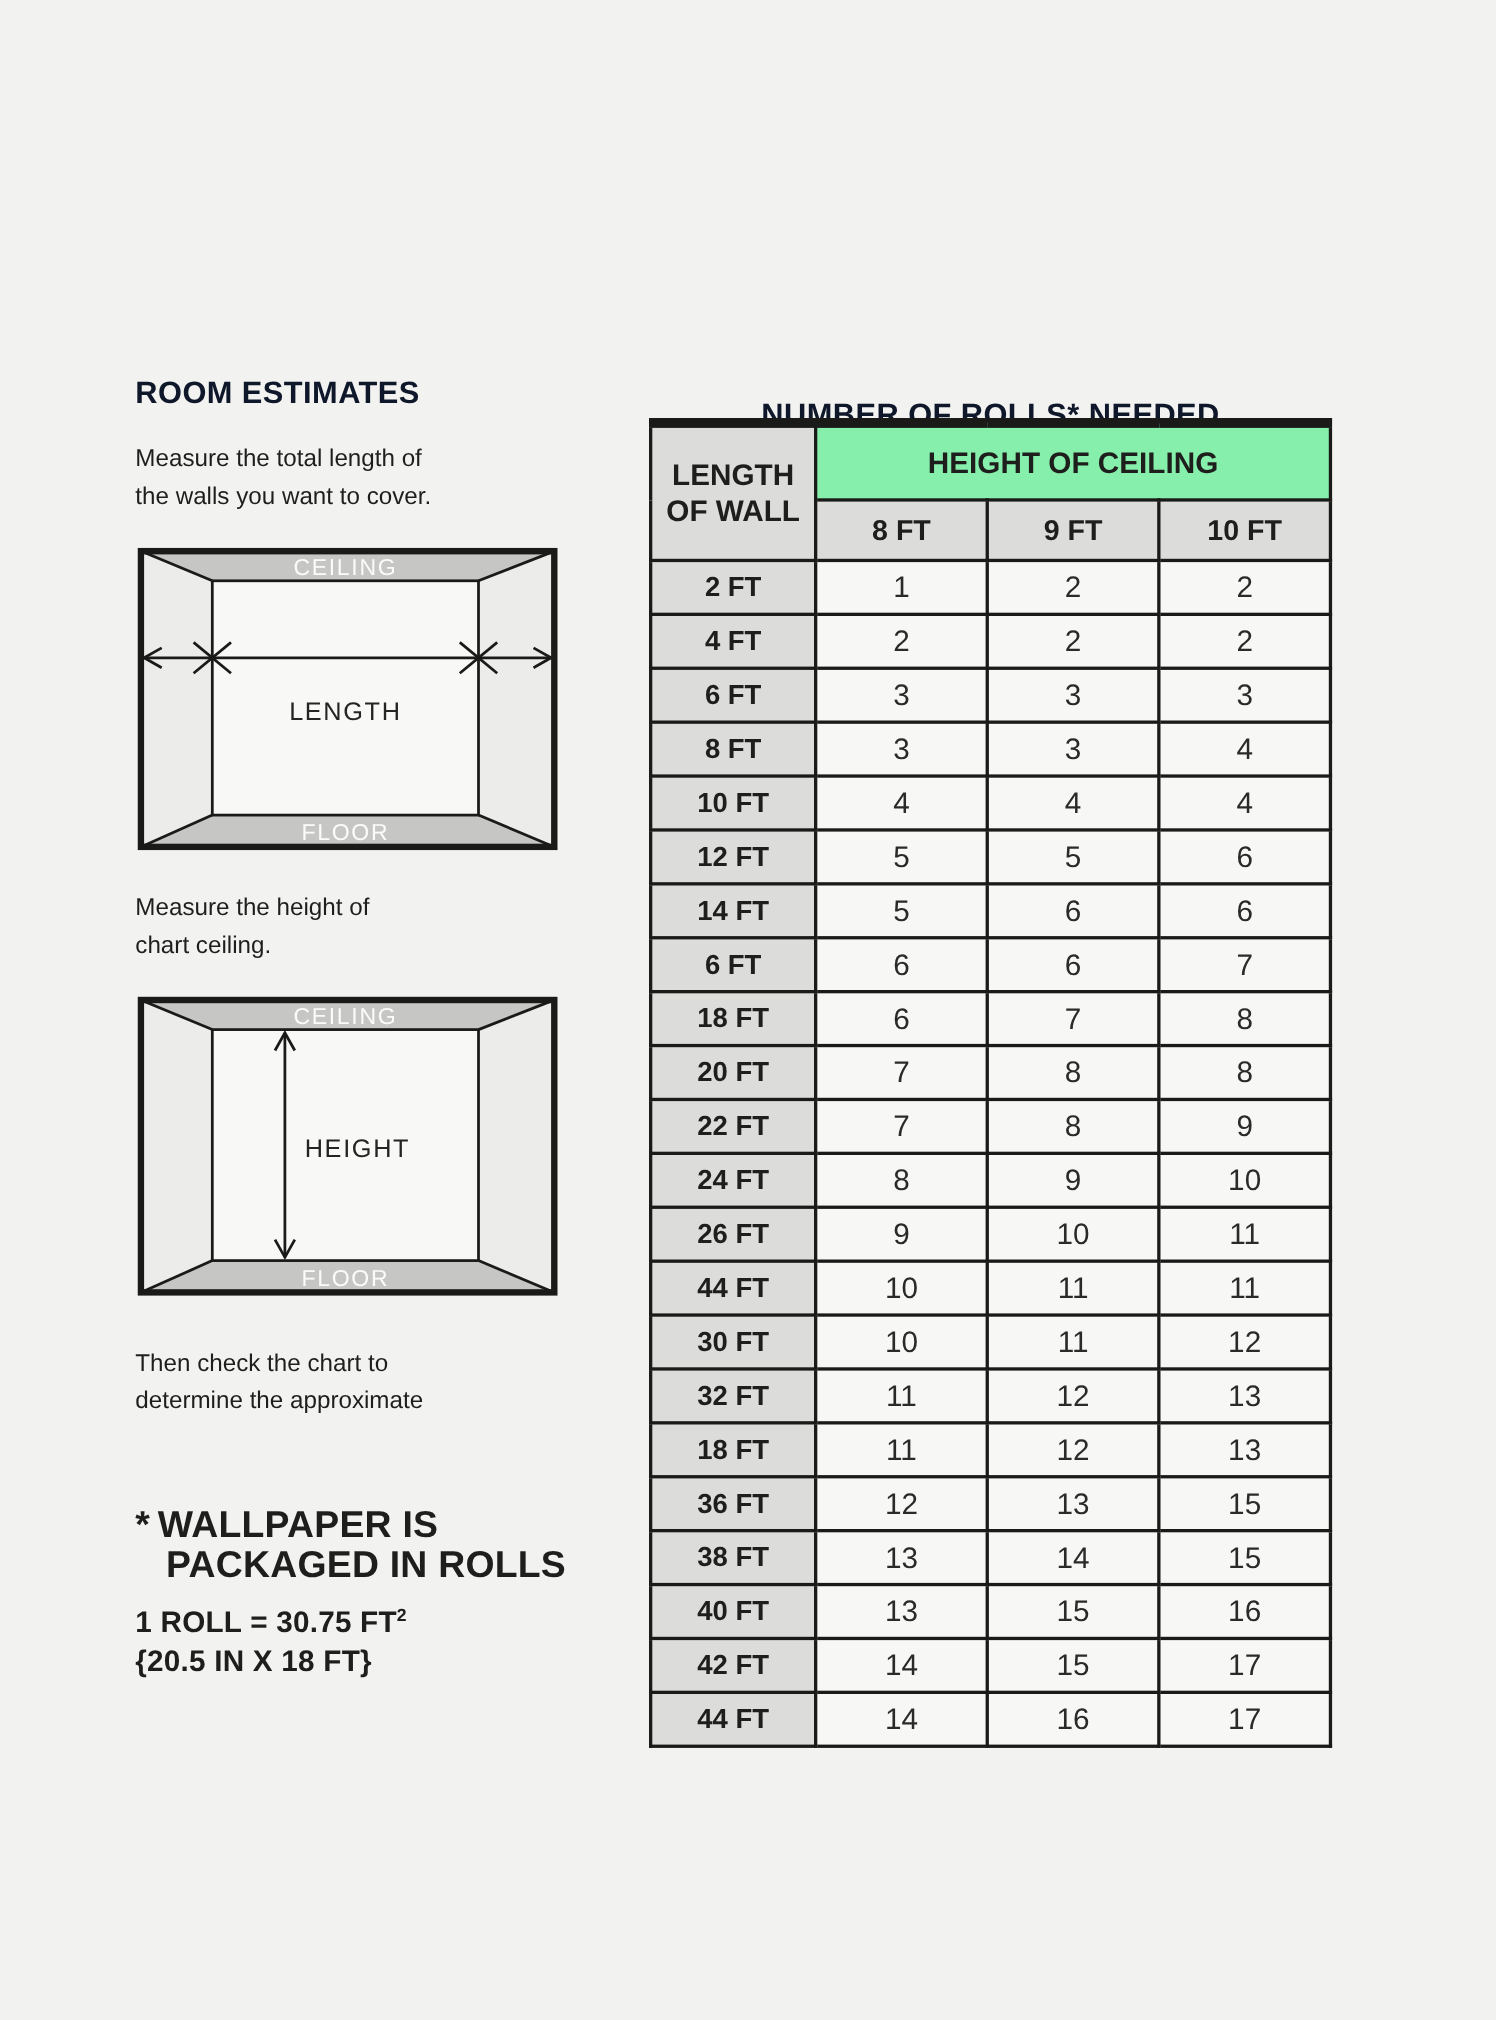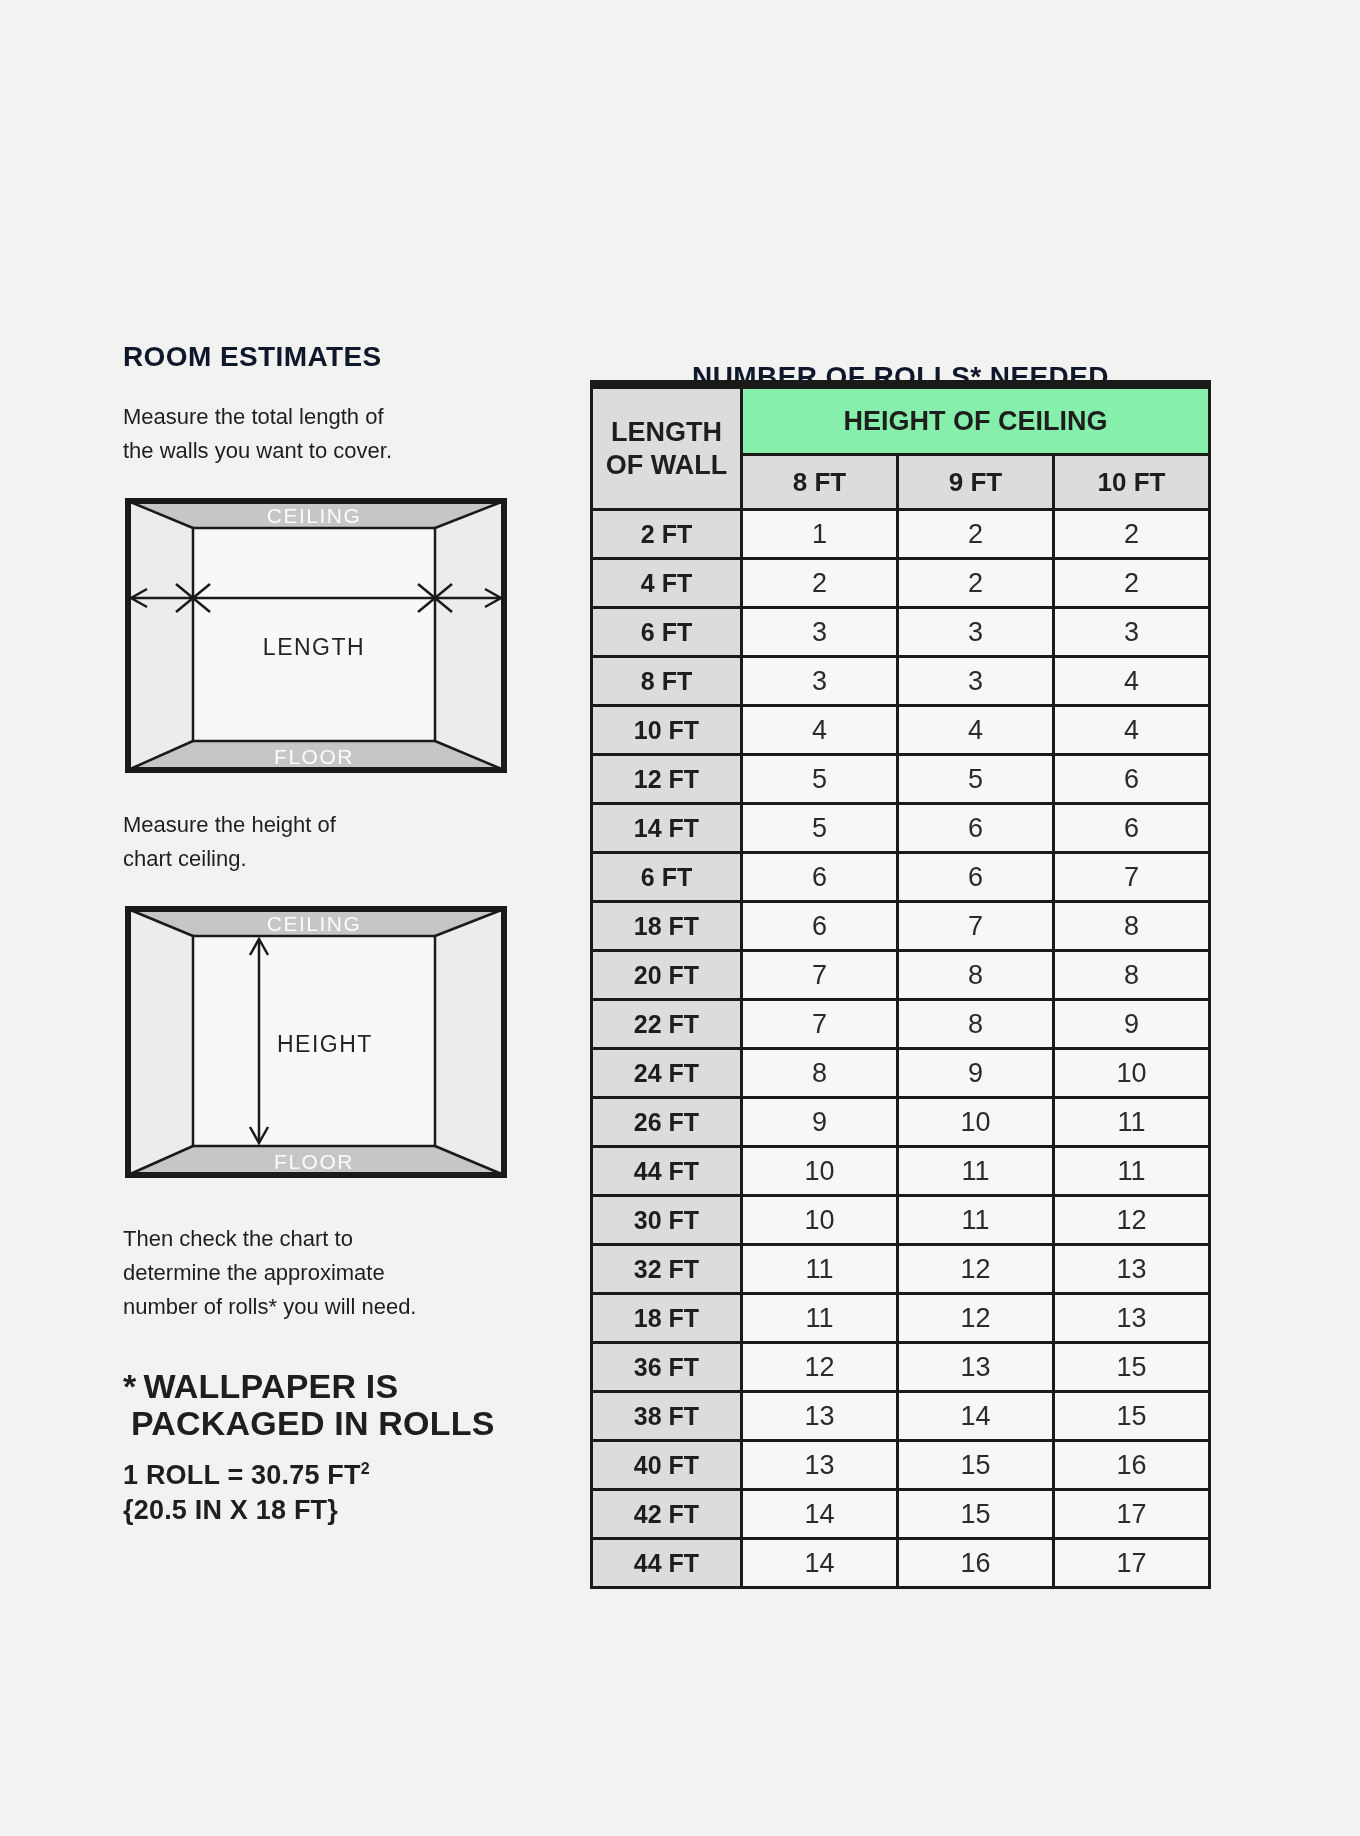--- a/index.html
+++ b/index.html
@@ -18,21 +18,21 @@
   .diagram { position:absolute; }
   svg text { font-family:"Liberation Sans", sans-serif; }
   .band-label { fill:#fbfbfa; font-size:21px; letter-spacing:1.5px; }
   .measure-label { fill:#242422; font-size:23px; letter-spacing:1.5px; }
 
   .footnote {
     position:absolute; font-weight:bold; font-size:34px; line-height:37px;
     letter-spacing:0.2px;
   }
   .fn-star { margin-right:7px; }
-  .fn-indent { margin-left:8px; }
+  .fn-indent { margin-left:28px; }
   .rollspec {
     position:absolute; font-weight:bold; font-size:27px; line-height:35px;
     letter-spacing:0.2px;
   }
   .rollspec sup { font-size:16px; vertical-align:super; line-height:0; }
 
   .table-heading {
     position:absolute; left:590px; top:361px; width:621px; text-align:center;
   }
 
@@ -123,21 +123,20 @@
       </g>
       <text class="band-label" x="189" y="25" text-anchor="middle">CEILING</text>
       <text class="band-label" x="189" y="263" text-anchor="middle">FLOOR</text>
       <text class="measure-label" x="152" y="146" text-anchor="start">HEIGHT</text>
     </svg>
   </div>
 
   <div class="para" style="left:123px; top:1222px;">
     <span>Then check the chart to</span><br>
     <span>determine the approximate</span><br>
-    <span>number of rolls* you will need.</span>
   </div>
 
   <div class="footnote" style="left:123px; top:1368px;">
     <span class="fn-star">*</span><span>WALLPAPER IS</span><br>
     <span class="fn-indent">PACKAGED IN ROLLS</span>
   </div>
 
   <div class="rollspec" style="left:123px; top:1458px;">
     <span>1 ROLL = 30.75 FT</span><sup>2</sup><br>
     <span>{20.5 IN X 18 FT}</span>

